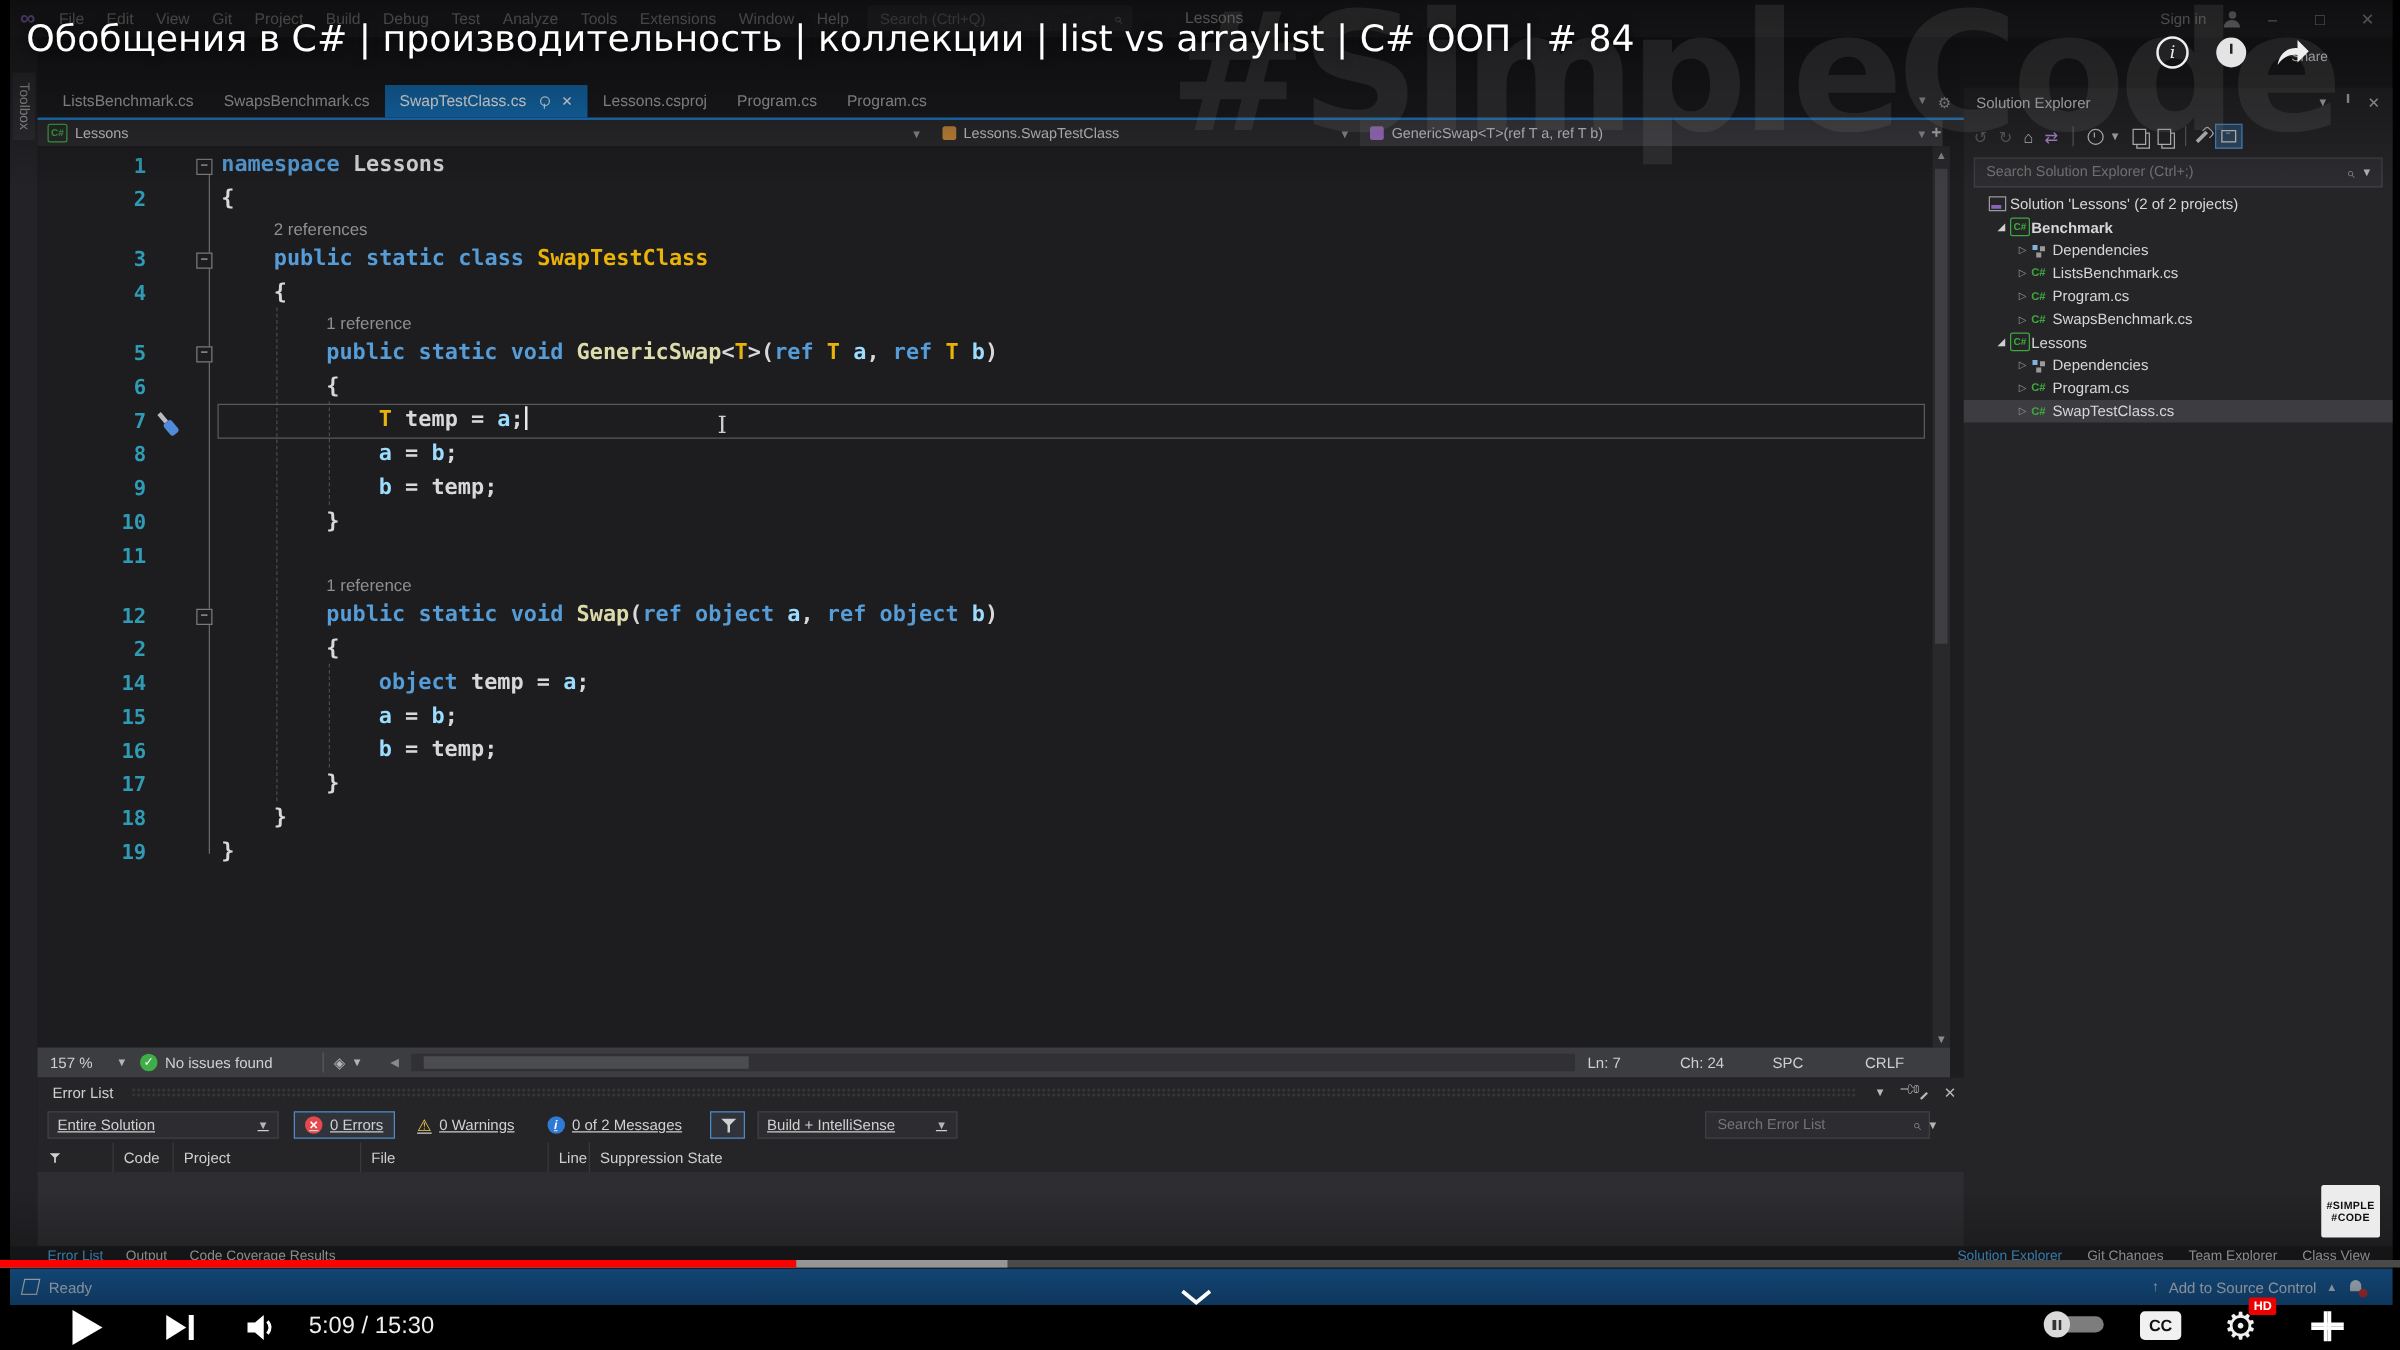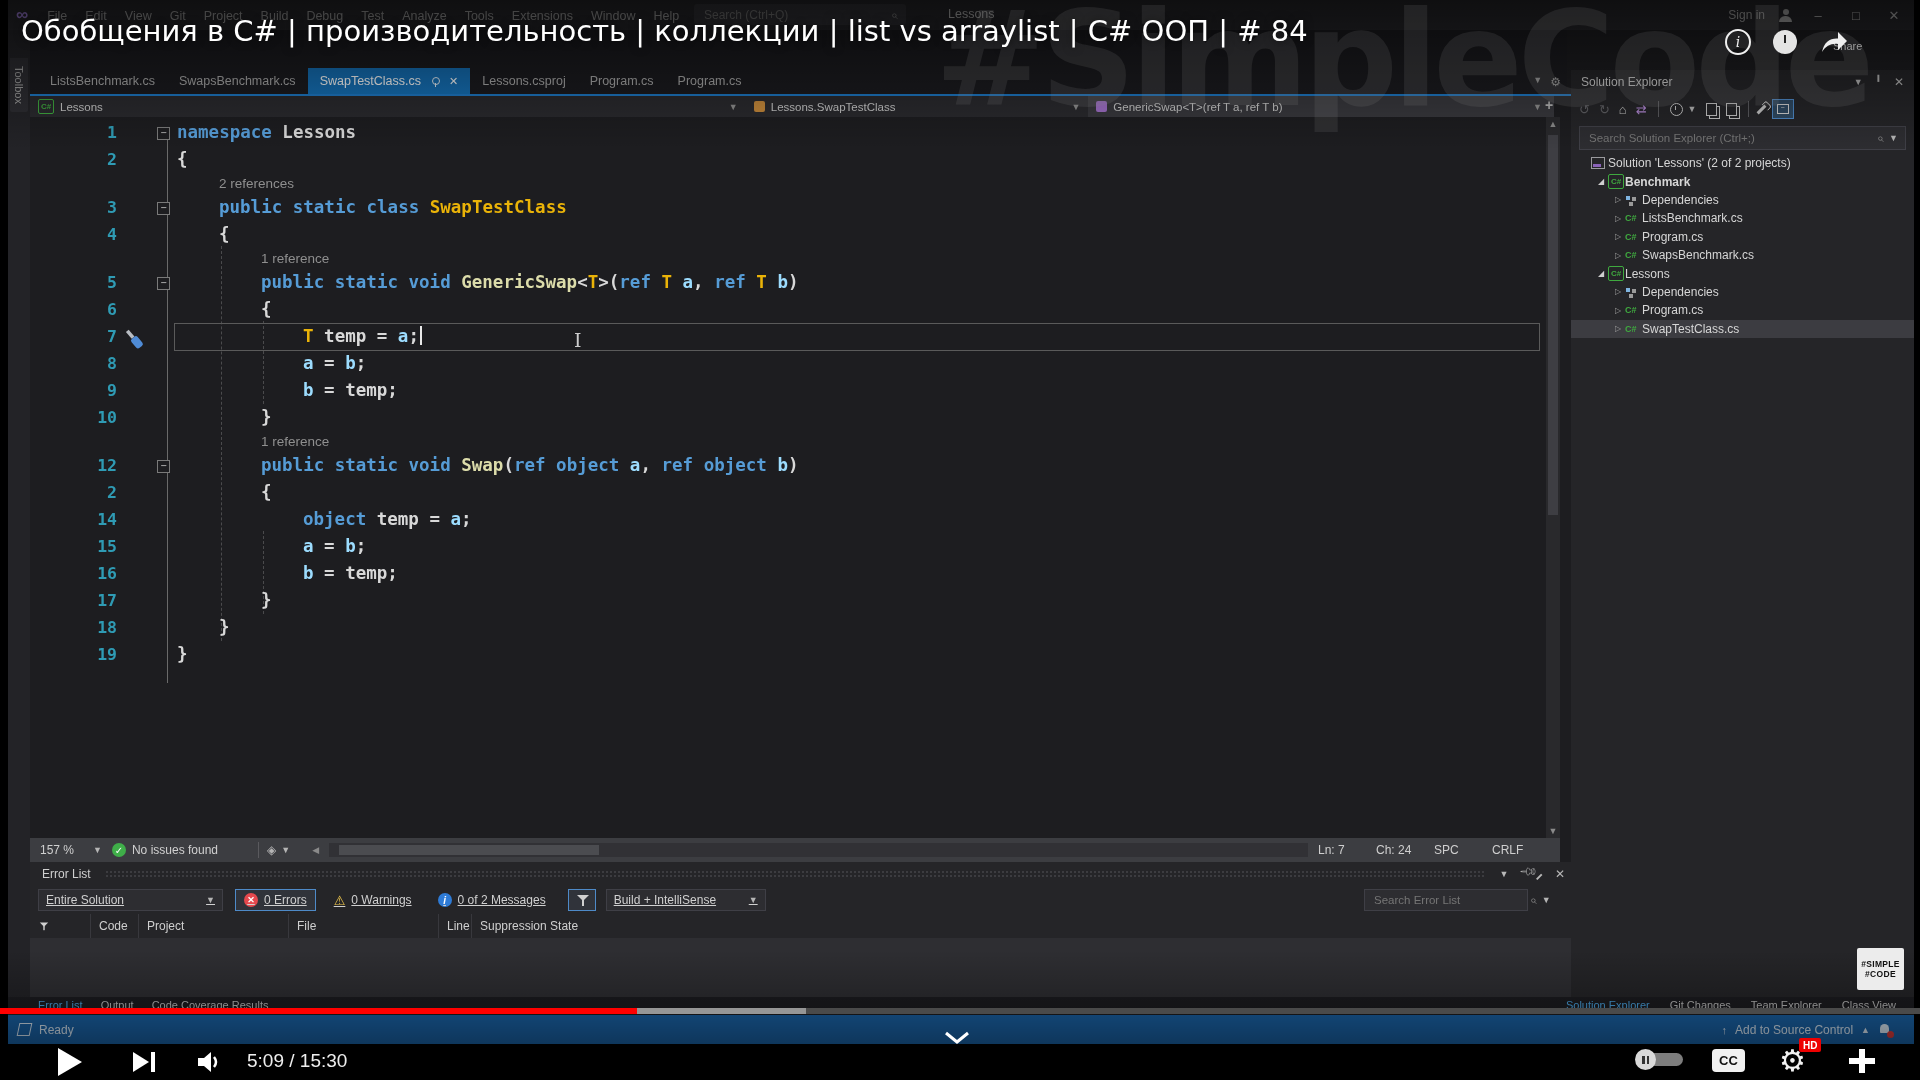--- a/index.html
+++ b/index.html
@@ -70,39 +70,39 @@
   #v-thumb{position:absolute;left:2px;top:18px;width:10px;height:380px;background:#3e3e43;}
   .scroll-arrow{position:absolute;left:0;width:14px;text-align:center;color:#8a8a8a;font-size:9px;}
   
   #edit-bottom{position:absolute;left:22px;top:838px;width:1530px;height:24px;background:#3c3d41;display:flex;align-items:center;font-size:12px;color:#d0d0d0;}
   #zoom-box{display:flex;align-items:center;gap:14px;padding:0 10px;}
   .green-check{display:inline-flex;align-items:center;justify-content:center;width:14px;height:14px;border-radius:50%;background:#3fae49;color:#fff;font-size:10px;margin-right:6px;}
   .vsep{width:1px;height:16px;background:#5a5a5e;margin:0 8px;}
   .small-caret{font-size:9px;color:#b5b5b5;margin-left:5px;}
   #h-scroll{flex:1;height:14px;background:#313135;margin:0 10px;position:relative;}
   #h-thumb{position:absolute;left:10px;top:2px;width:260px;height:10px;background:#4b4c50;}
-  #pos-info{display:flex;gap:0;margin-right:10px;}
+  #pos-info{display:flex;gap:16px;margin-right:10px;}
   #pos-info span{width:58px;text-align:left;color:#cfcfcf;}
   
   #error-panel{position:absolute;left:22px;top:862px;width:1545px;height:135px;background:#252528;}
   #error-header{position:absolute;left:0;top:0;width:100%;height:24px;display:flex;align-items:center;}
   #error-title{font-size:12px;color:#d0d0d0;margin-left:12px;}
   .drag-dots{flex:1;height:8px;margin:0 14px;background-image:radial-gradient(#3c3c40 1px,transparent 1px);background-size:4px 4px;}
   .panel-btns{display:flex;gap:12px;color:#b8b8b8;font-size:12px;margin-right:10px;align-items:center;}
   #error-toolbar{position:absolute;left:0;top:24px;width:100%;height:28px;display:flex;align-items:center;font-size:12px;color:#d0d0d0;text-decoration:underline;}
   .combo{height:22px;background:#2d2d31;border:1px solid #3f3f46;display:flex;align-items:center;justify-content:space-between;padding:0 7px;box-sizing:border-box;}
   .tbtn{height:22px;display:flex;align-items:center;gap:6px;padding:0 8px;box-sizing:border-box;}
   .tbtn.framed{border:1px solid #4e8ac8;background:#30333a;}
   .err-ico{display:inline-flex;align-items:center;justify-content:center;width:14px;height:14px;border-radius:50%;background:#e5484d;color:#fff;font-size:9px;font-weight:bold;}
   .warn-ico{color:#f2c94c;font-size:13px;}
   .msg-ico{display:inline-flex;align-items:center;justify-content:center;width:14px;height:14px;border-radius:50%;background:#2e7bd6;color:#fff;font-size:10px;font-style:italic;font-weight:bold;}
   .funnel{display:inline-block;position:relative;width:12px;height:12px;}
   .funnel::before{content:"";position:absolute;left:0;top:1px;border-left:6px solid transparent;border-right:6px solid transparent;border-top:6px solid #d0d0d0;}
   .funnel::after{content:"";position:absolute;left:5px;top:6px;width:2px;height:6px;background:#d0d0d0;}
-  #error-search{position:absolute;left:1334px;top:3px;width:164px;height:22px;}
+  #error-search{position:absolute;left:1334px;top:3px;width:180px;height:22px;}
   #error-cols{position:absolute;left:0;top:52px;width:100%;height:24px;display:flex;align-items:center;font-size:12px;color:#cfcfcf;background:#252528;border-bottom:1px solid #333338;}
   .col-cell{height:100%;display:flex;align-items:center;padding-left:8px;box-sizing:border-box;border-left:1px solid #38383d;}
   .col-cell:first-child{border-left:none;}
   .sort-arrow{font-size:8px;margin-left:6px;color:#cfcfcf;}
   #error-body{position:absolute;left:0;top:76px;width:100%;height:59px;background:#2e2e32;}
   
   #wm-box{position:absolute;left:1849px;top:948px;width:47px;height:42px;background:#ececec;border-radius:2px;
           display:flex;flex-direction:column;align-items:center;justify-content:center;z-index:31;}
   #wm-box div{font-size:8.5px;font-weight:bold;color:#111;line-height:10px;letter-spacing:.3px;}
   
@@ -319,20 +319,25 @@
           <div class="code-row">
             <span class="gutter">9</span>
             <span class="foldcol"></span>
             <span class="codetext" style="padding-left: 126px;"><span class="tk-v">b</span><span class="tk-p"> = </span><span class="tk-p">temp</span><span class="tk-p">;</span></span>
           </div>
           <div class="code-row">
             <span class="gutter">10</span>
             <span class="foldcol"></span>
             <span class="codetext" style="padding-left: 84px;"><span class="tk-p">}</span></span>
           </div>
+          <div class="code-row">
+            <span class="gutter">11</span>
+            <span class="foldcol"></span>
+            <span class="codetext" style="padding-left: 0px;"></span>
+          </div>
           <div class="lens-row" style="padding-left: 231px;">1 reference</div>
           <div class="code-row">
             <span class="gutter">12</span>
             <span class="foldcol">
               <span class="foldbox">−</span>
             </span>
             <span class="codetext" style="padding-left: 84px;"><span class="tk-k">public</span><span class="tk-p"> </span><span class="tk-k">static</span><span class="tk-p"> </span><span class="tk-k">void</span><span class="tk-p"> </span><span class="tk-m">Swap</span><span class="tk-p">(</span><span class="tk-k">ref</span><span class="tk-p"> </span><span class="tk-k">object</span><span class="tk-p"> </span><span class="tk-v">a</span><span class="tk-p">, </span><span class="tk-k">ref</span><span class="tk-p"> </span><span class="tk-k">object</span><span class="tk-p"> </span><span class="tk-v">b</span><span class="tk-p">)</span></span>
           </div>
           <div class="code-row">
             <span class="gutter">2</span>

